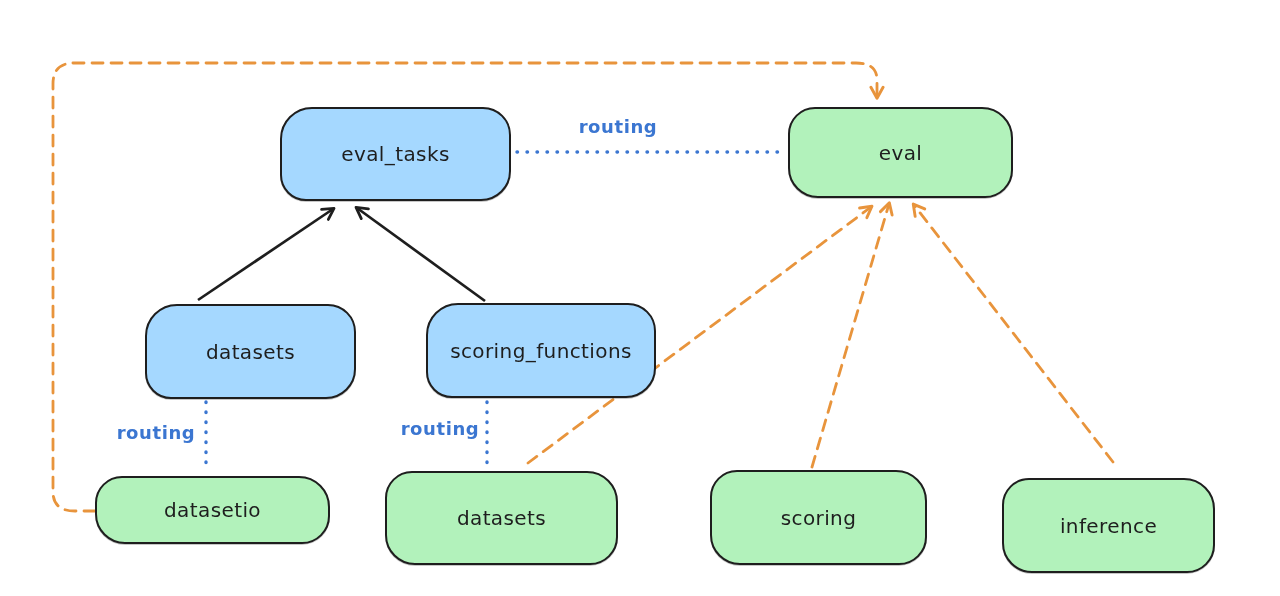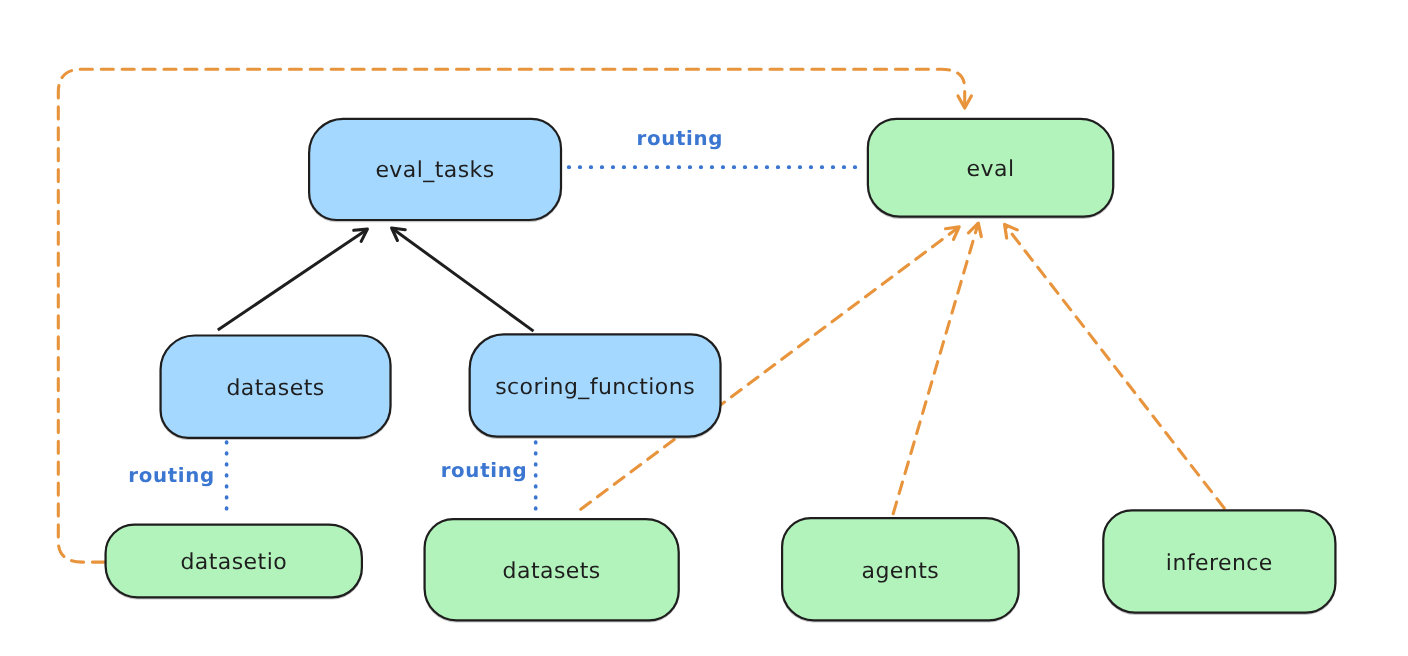--- a/index.html
+++ b/index.html
@@ -93,24 +93,24 @@
 
   <div class="node green" style="left:95px; top:476px; width:235px; height:68px;">
     <span>datasetio</span>
   </div>
 
   <div class="node green" style="left:385px; top:471px; width:233px; height:94px;">
     <span>datasets</span>
   </div>
 
   <div class="node green" style="left:710px; top:470px; width:217px; height:95px;">
-    <span>agents</span>
+    <span>scoring</span>
   </div>
 
-  <div class="node green" style="left:1002px; top:463px; width:213px; height:95px;">
+  <div class="node green" style="left:1002px; top:478px; width:213px; height:95px;">
     <span>inference</span>
   </div>
 
   <div class="routing-label" style="left:570px; top:116px; width:96px;">routing</div>
 
   <div class="routing-label" style="left:110px; top:422px; width:92px;">routing</div>
 
   <div class="routing-label" style="left:394px; top:418px; width:92px;">routing</div>
 
 </div>

